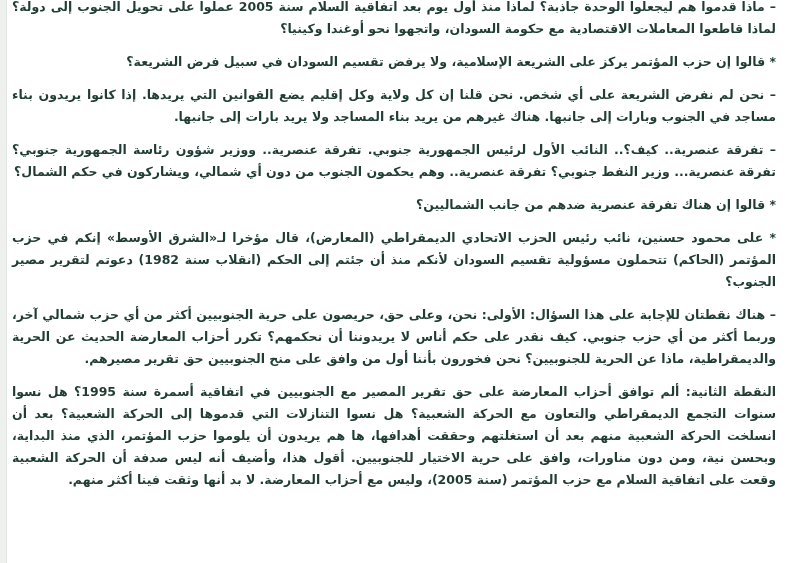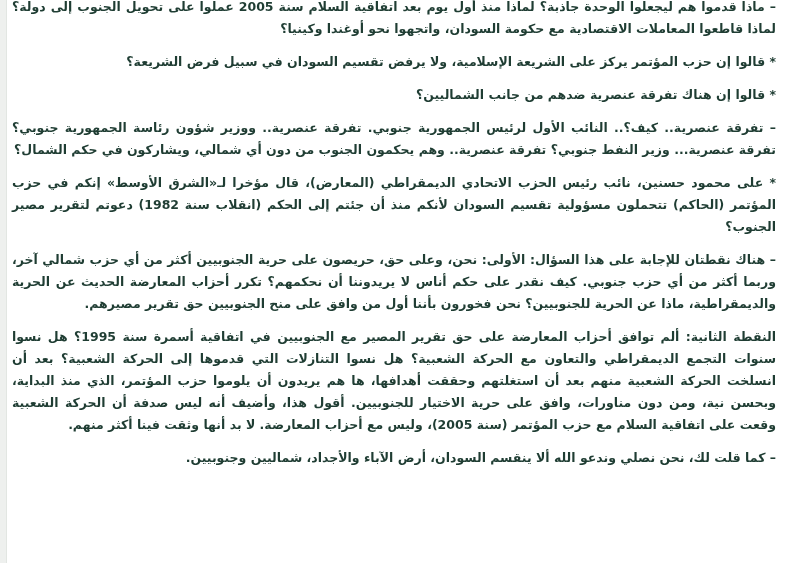--- a/index.html
+++ b/index.html
@@ -24,20 +24,20 @@
   .article p { margin: 0 0 11px 0; }
 </style>
 </head>
 <body>
 
 <div class="left-rail"></div>
 
 <div class="article">
   <p>– ماذا قدموا هم ليجعلوا الوحدة جاذبة؟ لماذا منذ أول يوم بعد اتفاقية السلام سنة 2005 عملوا على تحويل الجنوب إلى دولة؟ لماذا قاطعوا المعاملات الاقتصادية مع حكومة السودان، واتجهوا نحو أوغندا وكينيا؟</p>
   <p>* قالوا إن حزب المؤتمر يركز على الشريعة الإسلامية، ولا يرفض تقسيم السودان في سبيل فرض الشريعة؟</p>
+  <p>– نحن لم نفرض الشريعة على أي شخص. نحن قلنا إن كل ولاية وكل إقليم يضع القوانين التي يريدها. إذا كانوا يريدون بناء مساجد في الجنوب وبارات إلى جانبها. هناك غيرهم من يريد بناء المساجد ولا يريد بارات إلى جانبها.</p>
+  <p>– تفرقة عنصرية.. كيف؟.. النائب الأول لرئيس الجمهورية جنوبي. تفرقة عنصرية.. ووزير شؤون رئاسة الجمهورية جنوبي؟ تفرقة عنصرية... وزير النفط جنوبي؟ تفرقة عنصرية.. وهم يحكمون الجنوب من دون أي شمالي، ويشاركون في حكم الشمال؟</p>
   <p>* قالوا إن هناك تفرقة عنصرية ضدهم من جانب الشماليين؟</p>
-  <p>– تفرقة عنصرية.. كيف؟.. النائب الأول لرئيس الجمهورية جنوبي. تفرقة عنصرية.. ووزير شؤون رئاسة الجمهورية جنوبي؟ تفرقة عنصرية... وزير النفط جنوبي؟ تفرقة عنصرية.. وهم يحكمون الجنوب من دون أي شمالي، ويشاركون في حكم الشمال؟</p>
   <p>* على محمود حسنين، نائب رئيس الحزب الاتحادي الديمقراطي (المعارض)، قال مؤخرا لـ«الشرق الأوسط» إنكم في حزب المؤتمر (الحاكم) تتحملون مسؤولية تقسيم السودان لأنكم منذ أن جئتم إلى الحكم (انقلاب سنة 1982) دعوتم لتقرير مصير الجنوب؟</p>
   <p>– هناك نقطتان للإجابة على هذا السؤال: الأولى: نحن، وعلى حق، حريصون على حرية الجنوبيين أكثر من أي حزب شمالي آخر، وربما أكثر من أي حزب جنوبي. كيف نقدر على حكم أناس لا يريدوننا أن نحكمهم؟ تكرر أحزاب المعارضة الحديث عن الحرية والديمقراطية، ماذا عن الحرية للجنوبيين؟ نحن فخورون بأننا أول من وافق على منح الجنوبيين حق تقرير مصيرهم.</p>
   <p>النقطة الثانية: ألم توافق أحزاب المعارضة على حق تقرير المصير مع الجنوبيين في اتفاقية أسمرة سنة 1995؟ هل نسوا سنوات التجمع الديمقراطي والتعاون مع الحركة الشعبية؟ هل نسوا التنازلات التي قدموها إلى الحركة الشعبية؟ بعد أن انسلخت الحركة الشعبية منهم بعد أن استغلتهم وحققت أهدافها، ها هم يريدون أن يلوموا حزب المؤتمر، الذي منذ البداية، وبحسن نية، ومن دون مناورات، وافق على حرية الاختيار للجنوبيين. أقول هذا، وأضيف أنه ليس صدفة أن الحركة الشعبية وقعت على اتفاقية السلام مع حزب المؤتمر (سنة 2005)، وليس مع أحزاب المعارضة. لا بد أنها وثقت فينا أكثر منهم.</p>
-  <p>– كما قلت لك، نحن نصلي وندعو الله ألا ينقسم السودان، أرض الآباء والأجداد، شماليين وجنوبيين.</p>
 
 </div>
 
 </body></html>

